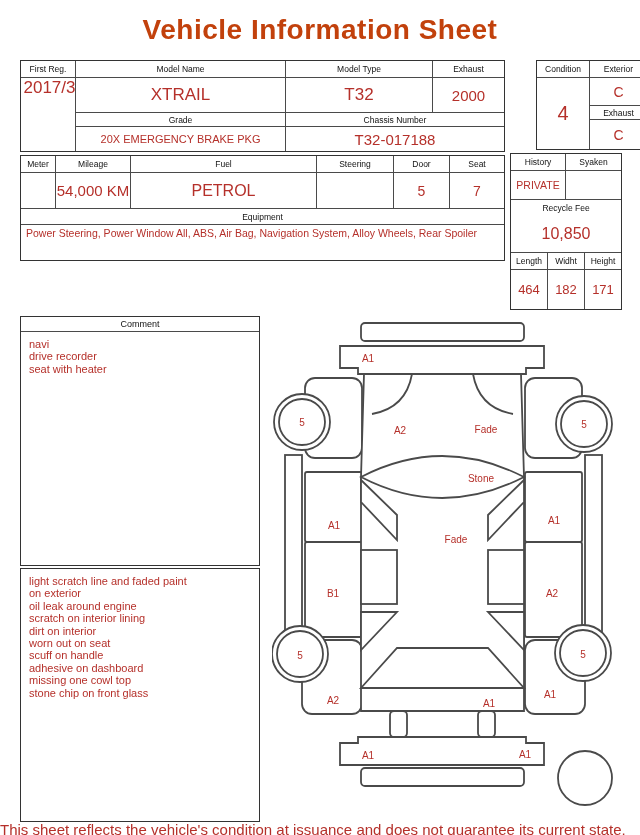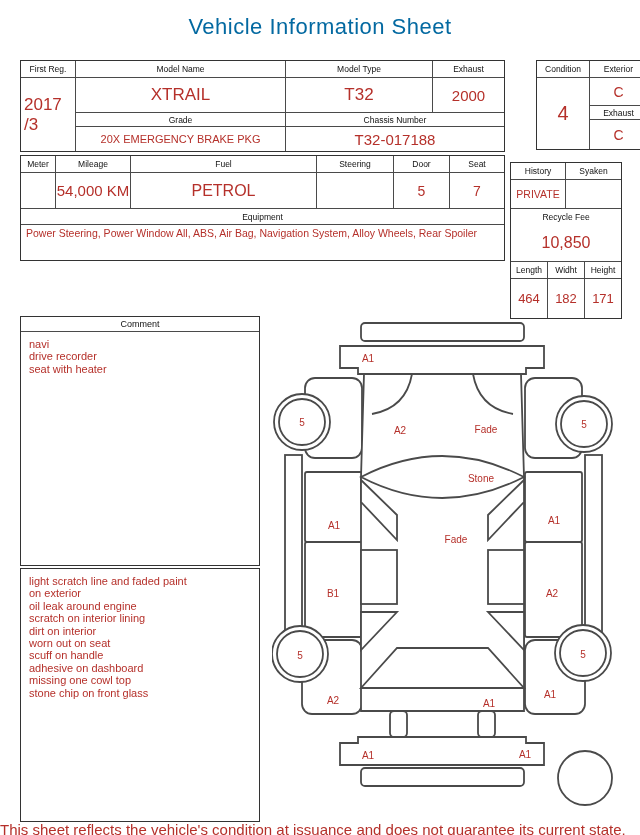--- a/index.html
+++ b/index.html
@@ -6,21 +6,21 @@
     --red:#b5302a;
     --ink:#1d1d1d;
     --line:#4a4a4a;
   }
   *{box-sizing:border-box;margin:0;padding:0}
   html,body{background:#fff}
   body{font-family:"Liberation Sans",sans-serif;color:var(--ink)}
   #sheet{position:relative;width:640px;height:835px;background:#fff;overflow:hidden}
 
   #title{position:absolute;top:14px;left:0;width:100%;text-align:center;
-         font-size:22px;font-weight:400;letter-spacing:.5px;color:#0369a1}
+         font-size:28px;font-weight:700;letter-spacing:.5px;color:#c2410c}
 
   .abs{position:absolute}
   .grid{display:grid}
   .cell{display:flex;align-items:center;justify-content:center;overflow:hidden}
   .hdr{font-size:8.5px;color:#111}
   .val{color:var(--red)}
   .br{border-right:1px solid var(--line)}
   .bb{border-bottom:1px solid var(--line)}
   .frame{border:1.5px solid #333;background:#fff}
 
@@ -30,21 +30,21 @@
   
   #t1r{left:536px;top:60px;width:112px;grid-template-columns:53px 1fr;
        grid-template-rows:17px 28px 14px 29px}
   
   #t2l{left:20px;top:155px;width:485px}
   .rowgrid{display:grid}
   .rg-a{grid-template-columns:35px 75px 186px 77px 56px 1fr;grid-template-rows:17px 35px;border-bottom:1px solid var(--line)}
   .rg-b{grid-template-columns:35px 37px 38px 186px 77px 1fr;grid-template-rows:17px 35px;border-bottom:1px solid var(--line)}
   .rg-c{grid-template-rows:15px;border-bottom:1px solid var(--line)}
   
-  #t2r{left:510px;top:162px;width:112px}
+  #t2r{left:510px;top:153px;width:112px}
   .rg-d{grid-template-columns:55px 1fr;grid-template-rows:17px 28px;border-bottom:1px solid var(--line)}
   .rg-e{grid-template-rows:15px 37px;border-bottom:1px solid var(--line)}
   .rg-f{grid-template-columns:37px 37px 1fr;grid-template-rows:17px 39px}
 
   .v-big{font-size:17px}
   .v-med{font-size:15px}
   .v-cond{font-size:20px}
   .v-grade{font-size:11px}
   .v-c{font-size:14px}
   .v-sm{font-size:15px}
@@ -76,21 +76,21 @@
 <div id="sheet">
 
   <div id="title">Vehicle Information Sheet</div>
 
   <div id="t1l" class="abs grid frame">
     <div class="cell hdr br bb" style="grid-column:1;grid-row:1">First Reg.</div>
     <div class="cell hdr br bb" style="grid-column:2;grid-row:1">Model Name</div>
     <div class="cell hdr br bb" style="grid-column:3;grid-row:1">Model Type</div>
     <div class="cell hdr bb" style="grid-column:4;grid-row:1">Exhaust</div>
 
-    <div class="cell val v-big br" style="grid-column:1;grid-row:2/5;flex-direction:column;align-items:flex-start;padding-left:3px">
+    <div class="cell val v-big br" style="grid-column:1;grid-row:2/5;flex-direction:row;align-items:flex-start;padding-left:3px">
       <span>2017</span>
       <span>/3</span>
     </div>
     <div class="cell val v-big br bb" style="grid-column:2;grid-row:2">XTRAIL</div>
     <div class="cell val v-big br bb" style="grid-column:3;grid-row:2">T32</div>
     <div class="cell val v-med bb" style="grid-column:4;grid-row:2">2000</div>
 
     <div class="cell hdr br bb" style="grid-column:2;grid-row:3">Grade</div>
     <div class="cell hdr bb" style="grid-column:3/5;grid-row:3">Chassis Number</div>
 

